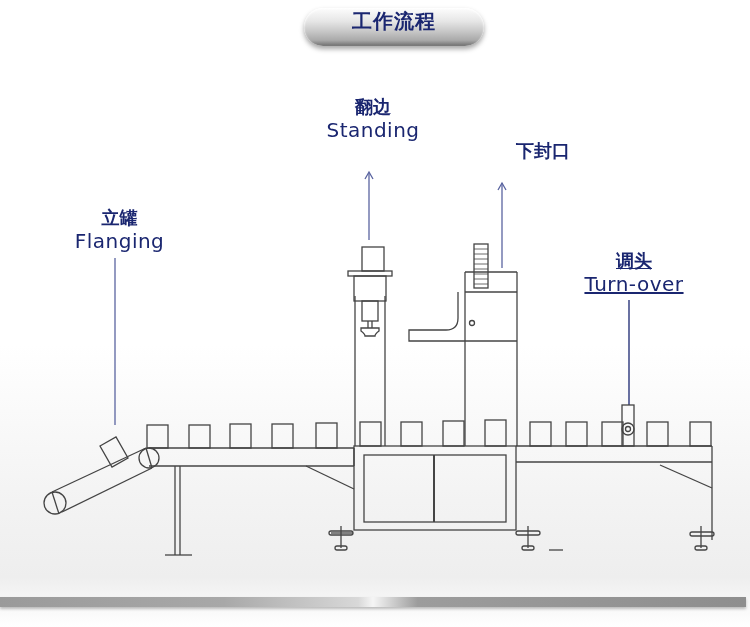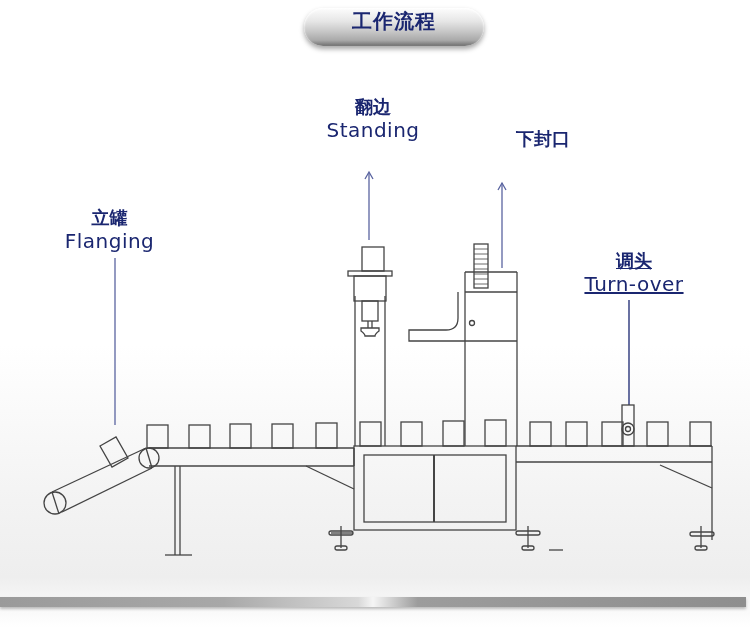--- a/index.html
+++ b/index.html
@@ -29,29 +29,29 @@
       box-shadow: 0 2px 3px rgba(0,0,0,0.25);
     }
   </style>
 </head>
 <body>
 
 <div class="title-pill">
   <span>工作流程</span>
 </div>
 
-<div class="label" style="left:52px; top:207px; width:115px;">
+<div class="label" style="left:62px; top:207px; width:115px;">
   <div class="cn">立罐</div>
   <div class="en">Flanging</div>
 </div>
 <div class="label" style="left:318px; top:96px; width:110px;">
   <div class="cn">翻边</div>
   <div class="en">Standing</div>
 </div>
-<div class="label" style="left:450px; top:128px; width:186px;">
+<div class="label" style="left:450px; top:140px; width:186px;">
   <div class="cn">下封口</div>
 </div>
 <div class="label" style="left:574px; top:250px; width:120px;text-decoration:underline;">
   <div class="cn">调头</div>
   <div class="en">Turn-over</div>
 </div>
 
 <svg class="machine" width="750" height="627" viewBox="0 0 750 627">
   <g fill="none" stroke="#444" stroke-width="1.3">
 

